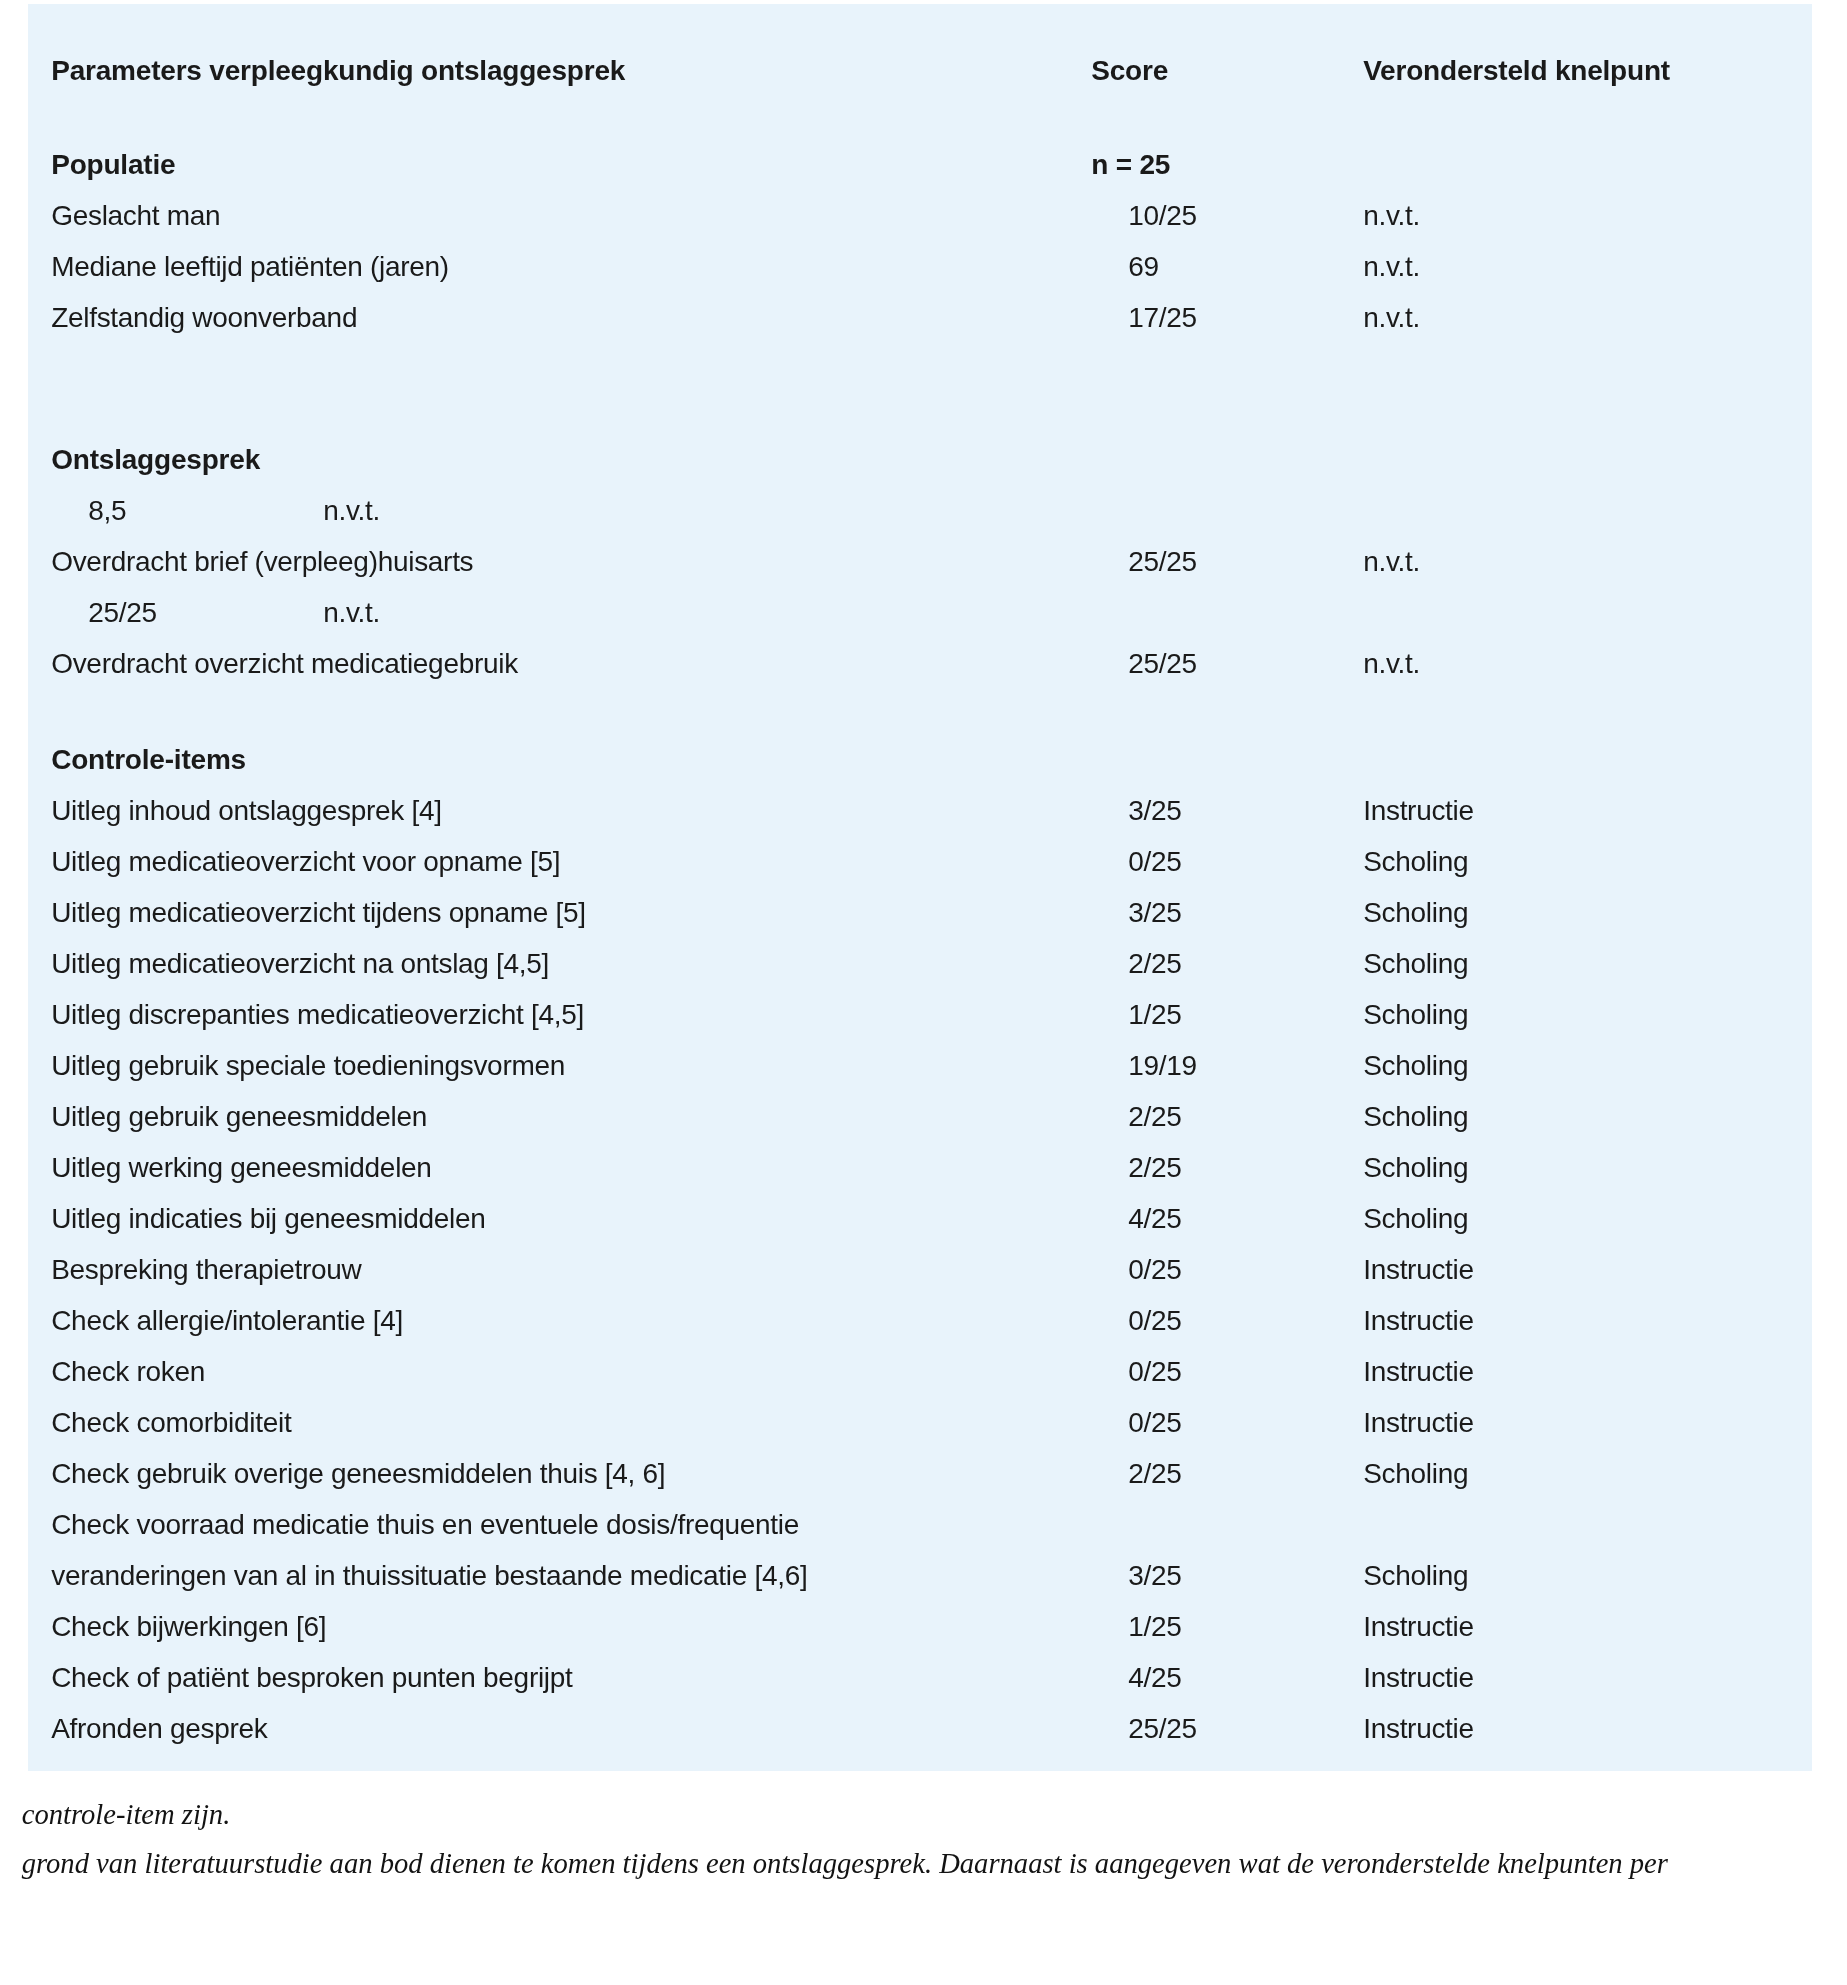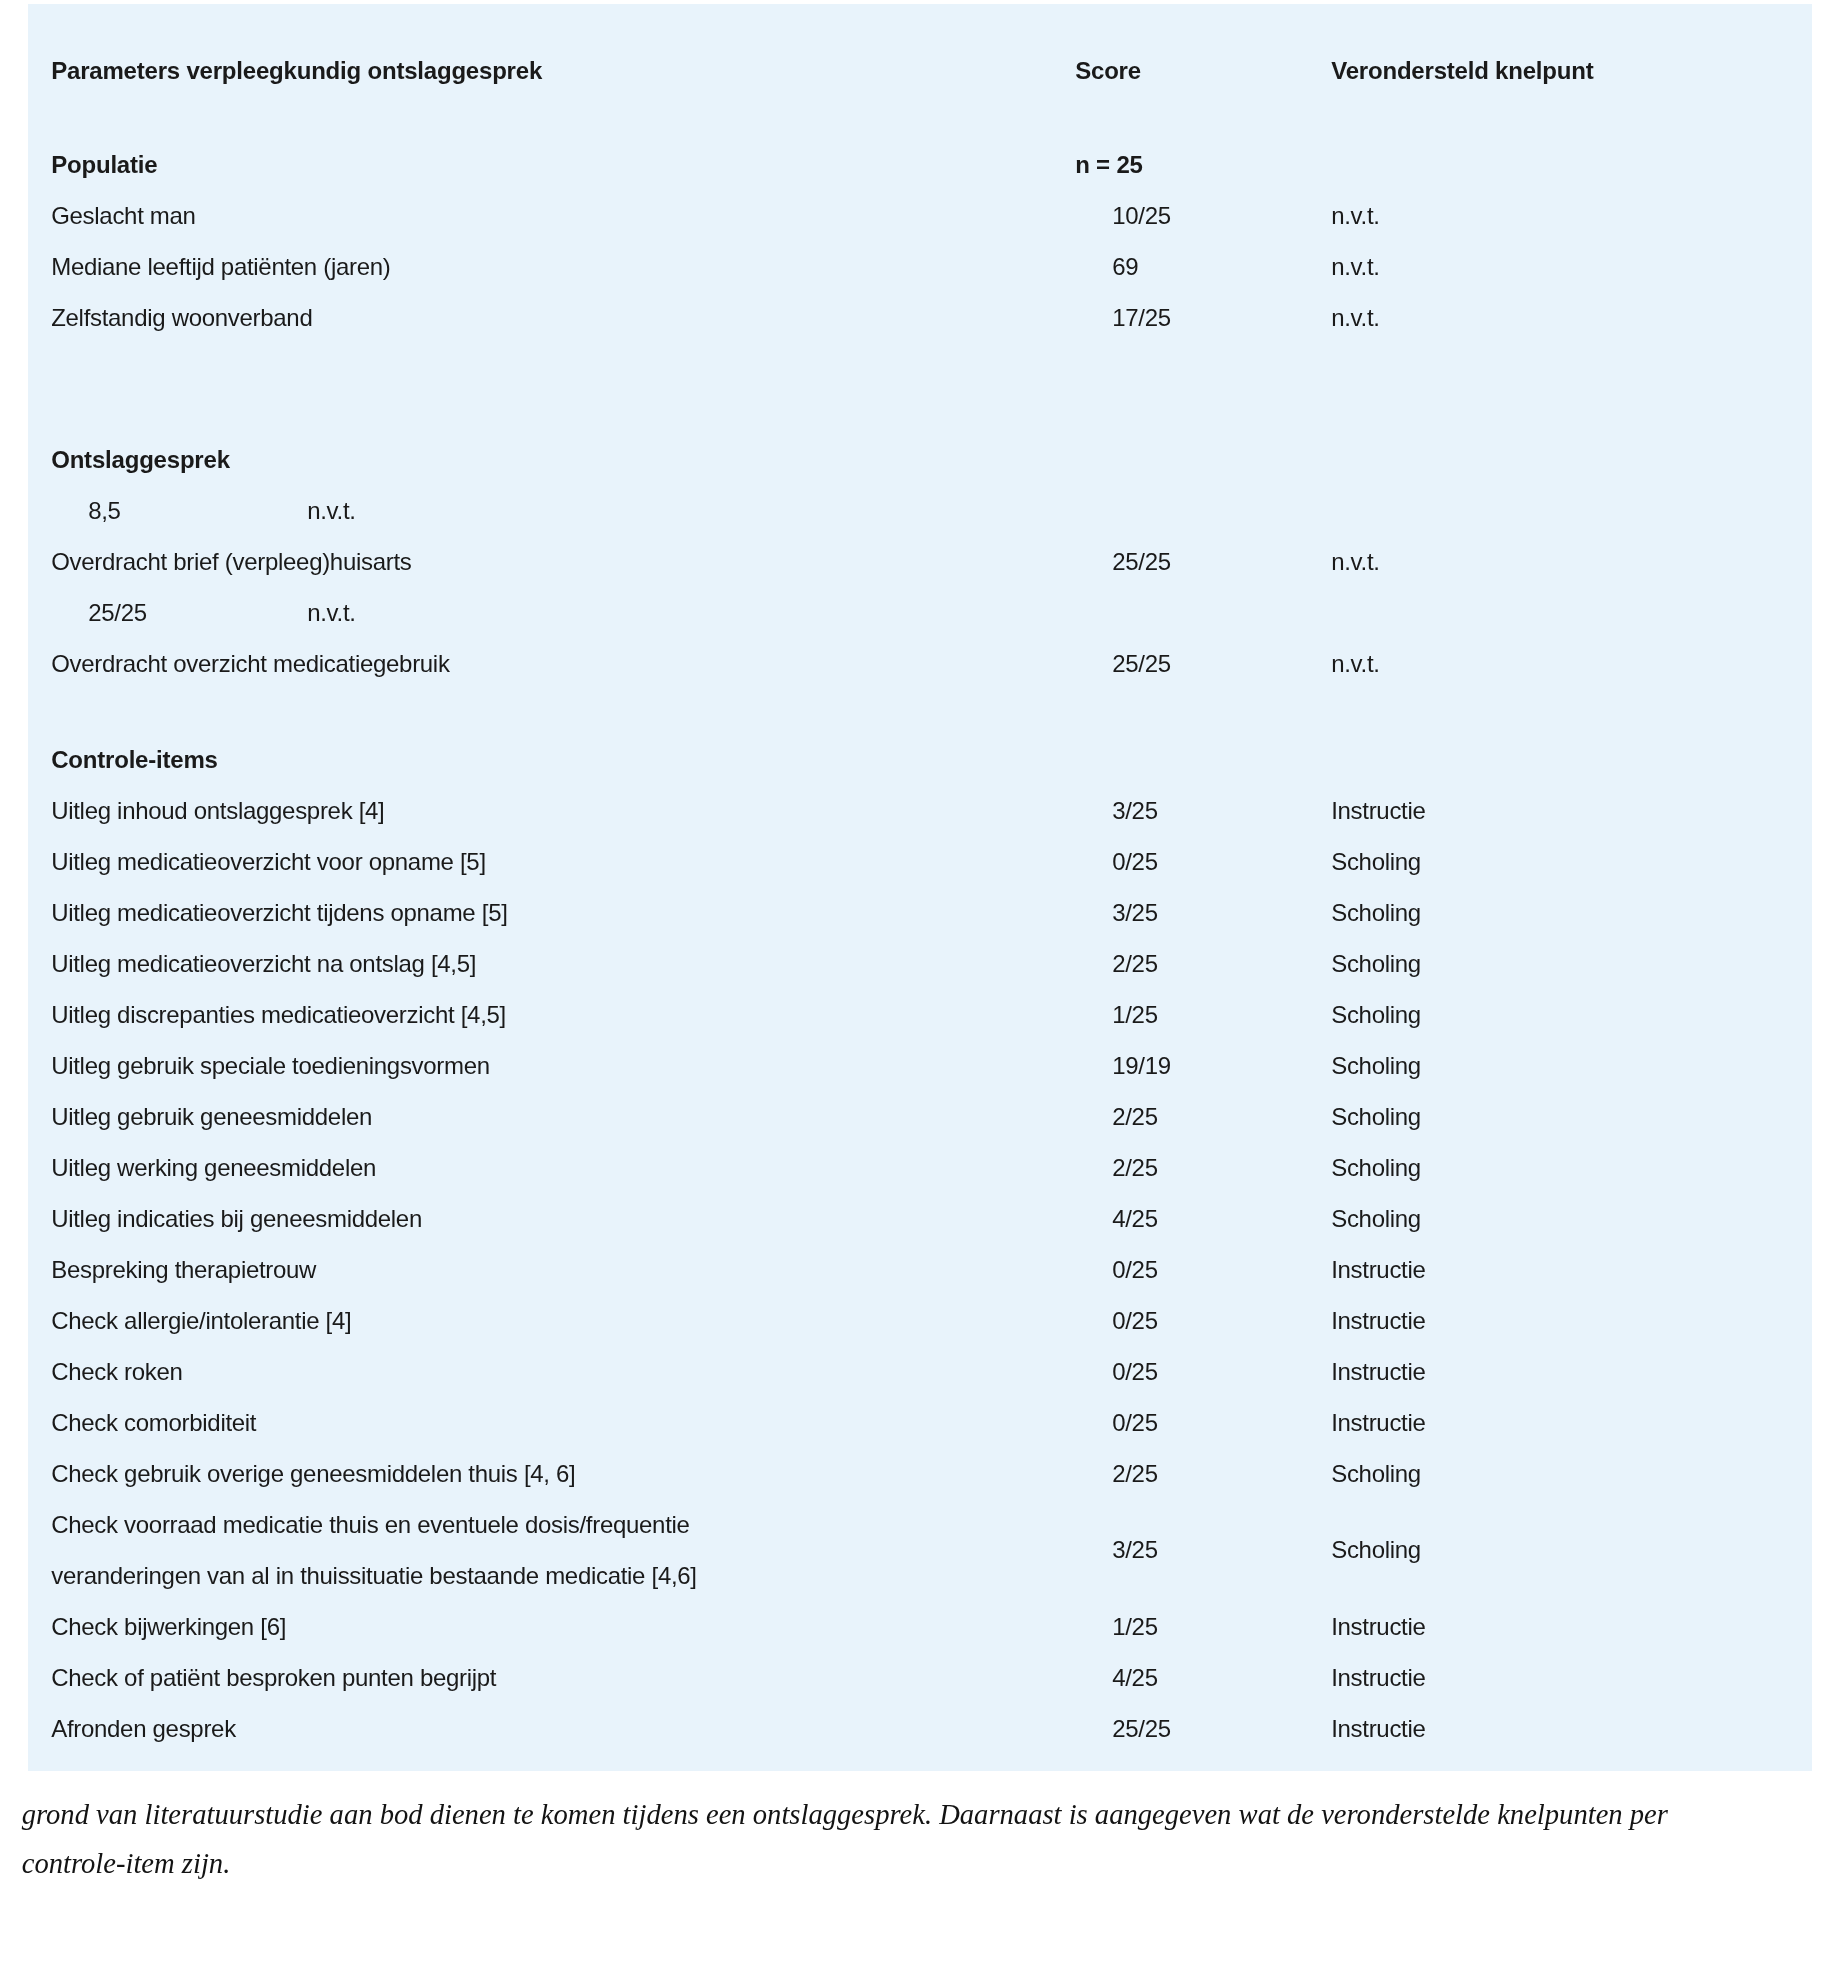--- a/index.html
+++ b/index.html
@@ -22,24 +22,25 @@
     top: 3.9px;
     width: 1784px;
     height: 1767px;
     background: #e8f3fb;
     box-sizing: border-box;
     padding: 41px 0 0 23.6px;
     overflow: hidden;
   }
   .row {
     display: flex;
-    align-items: center;
+    align-items: flex-end;
     min-height: 51px;
-    font-size: 24px;
+    font-size: 28px;
     letter-spacing: -0.3px;
+    gap: 16px;
   }
   .row > div {
     line-height: 51px;
   }
   .c1 {
     flex: 0 0 1024px;
     width: 1024px;
   }
   .c2 {
     flex: 0 0 256px;
@@ -304,18 +305,18 @@
               </div>
     <div class="c2 val">25/25</div>
     <div class="c3">Instructie</div>
   </div>
 </div>
   </div>
 </div>
   </section>
 
   <div class="caption" id="caption">
+      <div class="cap-line">controle-item zijn.</div>
       <div class="cap-line">grond van literatuurstudie aan bod dienen te komen tijdens een ontslaggesprek. Daarnaast is aangegeven wat de veronderstelde knelpunten per</div>
-      <div class="cap-line">controle-item zijn.</div>
     </div>
 
 </div>
 
 
 </body></html>

